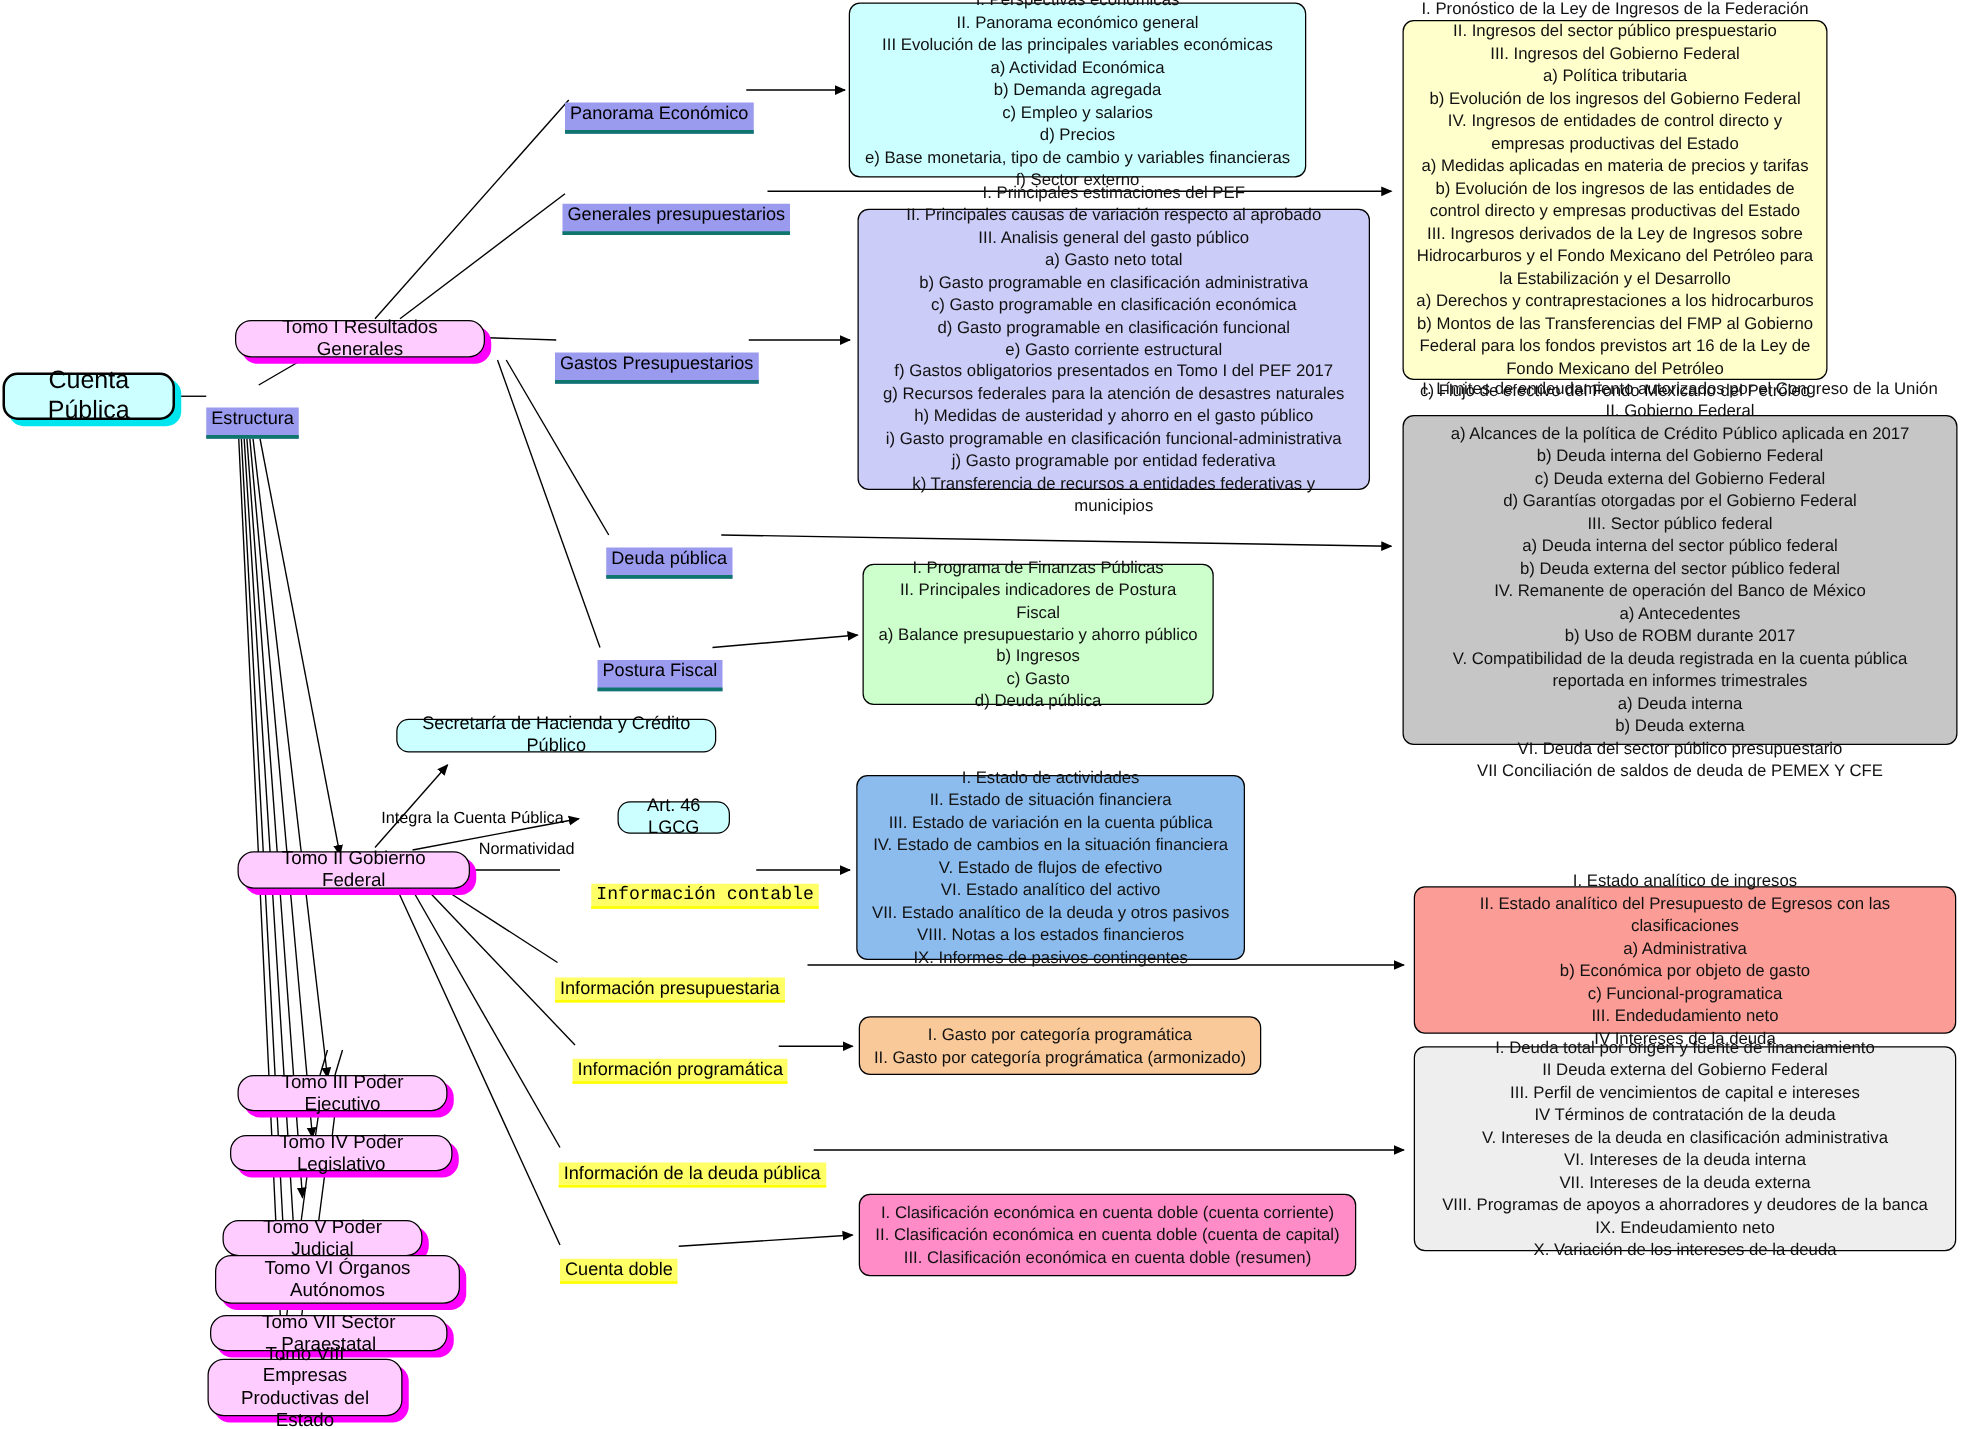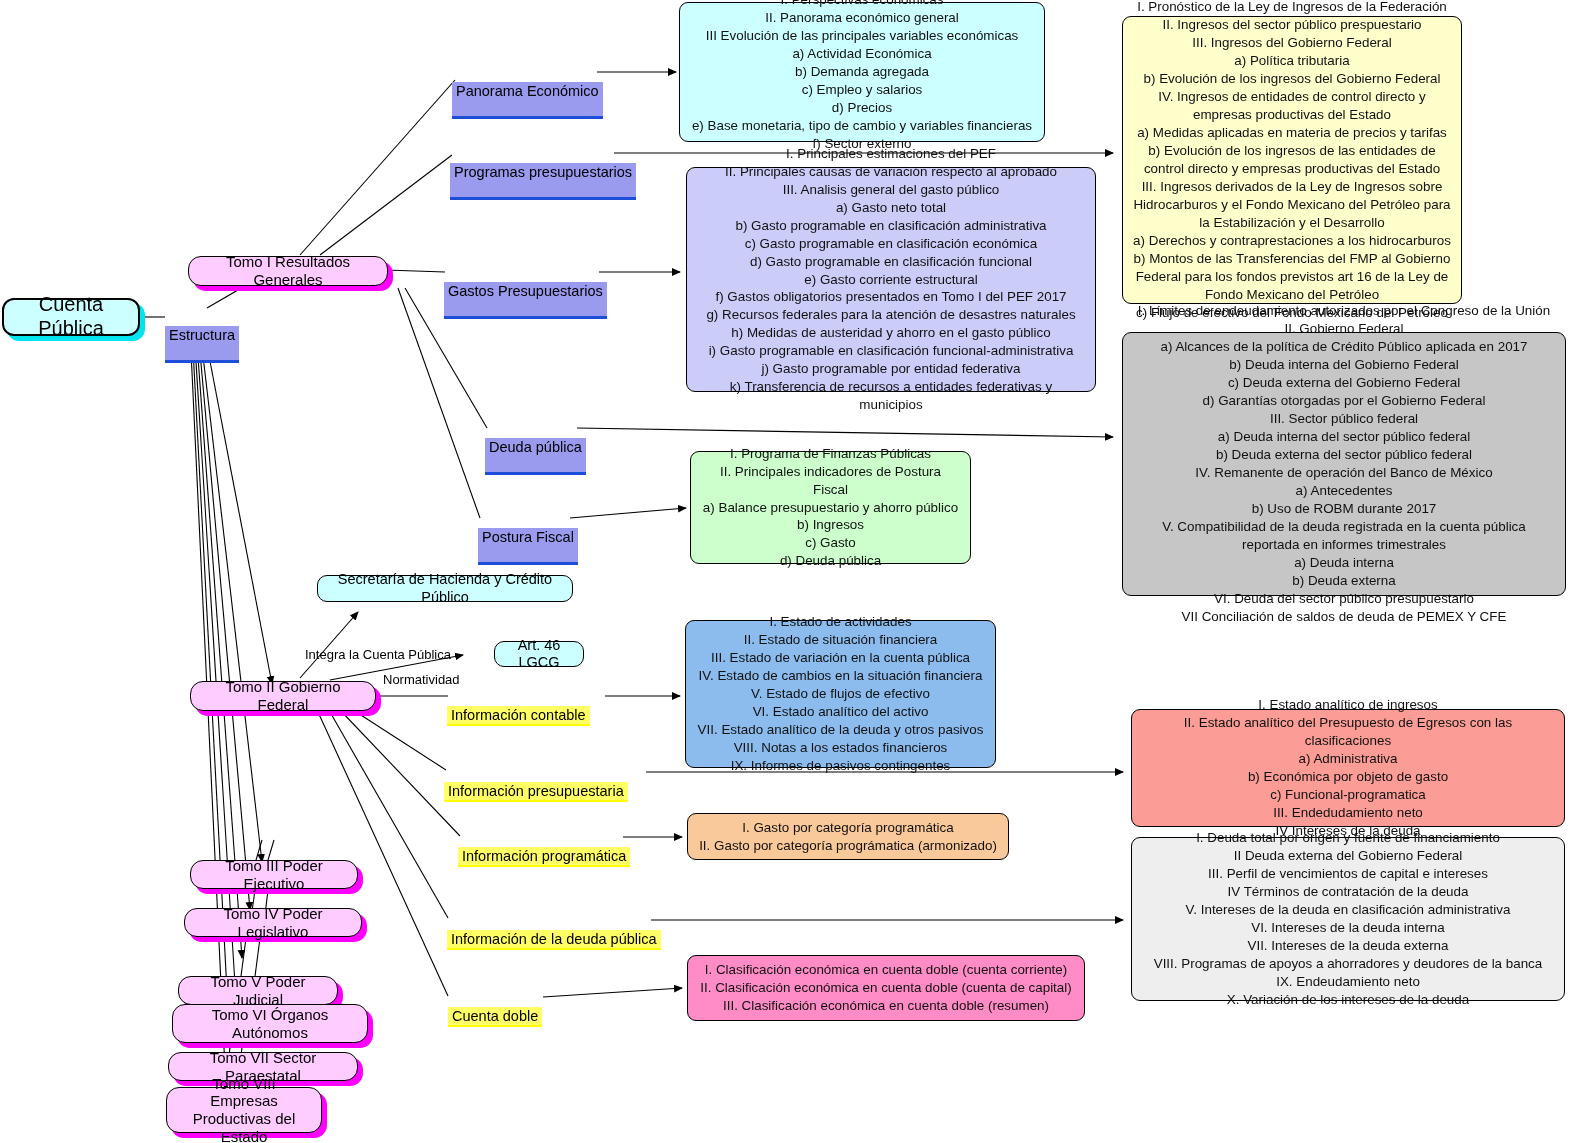--- a/index.html
+++ b/index.html
@@ -71,24 +71,24 @@
     color: #000;
     display: flex;
     align-items: center;
     justify-content: center;
     padding: 2px 10px;
   }
 
   
   .edge-label-blue {
     background: #9a9aee;
-    border-bottom: 3px solid #1d4ed8;
+    border-bottom: 3px solid #0f766e;
     font-size: 14.5px;
     color: #000;
-    padding: 1px 4px 16px 4px;
+    padding: 1px 4px 4px 4px;
     display: inline-block;
     white-space: nowrap;
   }
   
   .edge-label-yellow {
     background: #ffff66;
     border-bottom: 2.5px solid #ffff00;
     font-size: 14.5px;
     color: #000;
     padding: 1px 4px 0 4px;
@@ -249,33 +249,33 @@
     <span class="edge-label-plain">Integra la Cuenta Pública</span>
   </div>
   <div class="node" style="left:383px; top:651px;">
     <span class="edge-label-plain">Normatividad</span>
   </div>
 
   <div class="node" style="left:452px; top:63px;">
     <span class="edge-label-blue">Panorama Económico</span>
   </div>
   <div class="node" style="left:450px; top:144px;">
-    <span class="edge-label-blue">Programas presupuestarios</span>
+    <span class="edge-label-blue">Generales presupuestarios</span>
   </div>
   <div class="node" style="left:444px; top:263px;">
     <span class="edge-label-blue">Gastos Presupuestarios</span>
   </div>
   <div class="node" style="left:485px; top:419px;">
     <span class="edge-label-blue">Deuda pública</span>
   </div>
   <div class="node" style="left:478px; top:509px;">
     <span class="edge-label-blue">Postura Fiscal</span>
   </div>
 
-  <div class="node" style="left:447px; top:687px;">
+  <div class="node" style="left:473px; top:687px;font-family:Liberation Mono, monospace;">
     <span class="edge-label-yellow">Información contable</span>
   </div>
   <div class="node" style="left:444px; top:763px;">
     <span class="edge-label-yellow">Información presupuestaria</span>
   </div>
   <div class="node" style="left:458px; top:828px;">
     <span class="edge-label-yellow">Información programática</span>
   </div>
   <div class="node" style="left:447px; top:911px;">
     <span class="edge-label-yellow">Información de la deuda pública</span>

